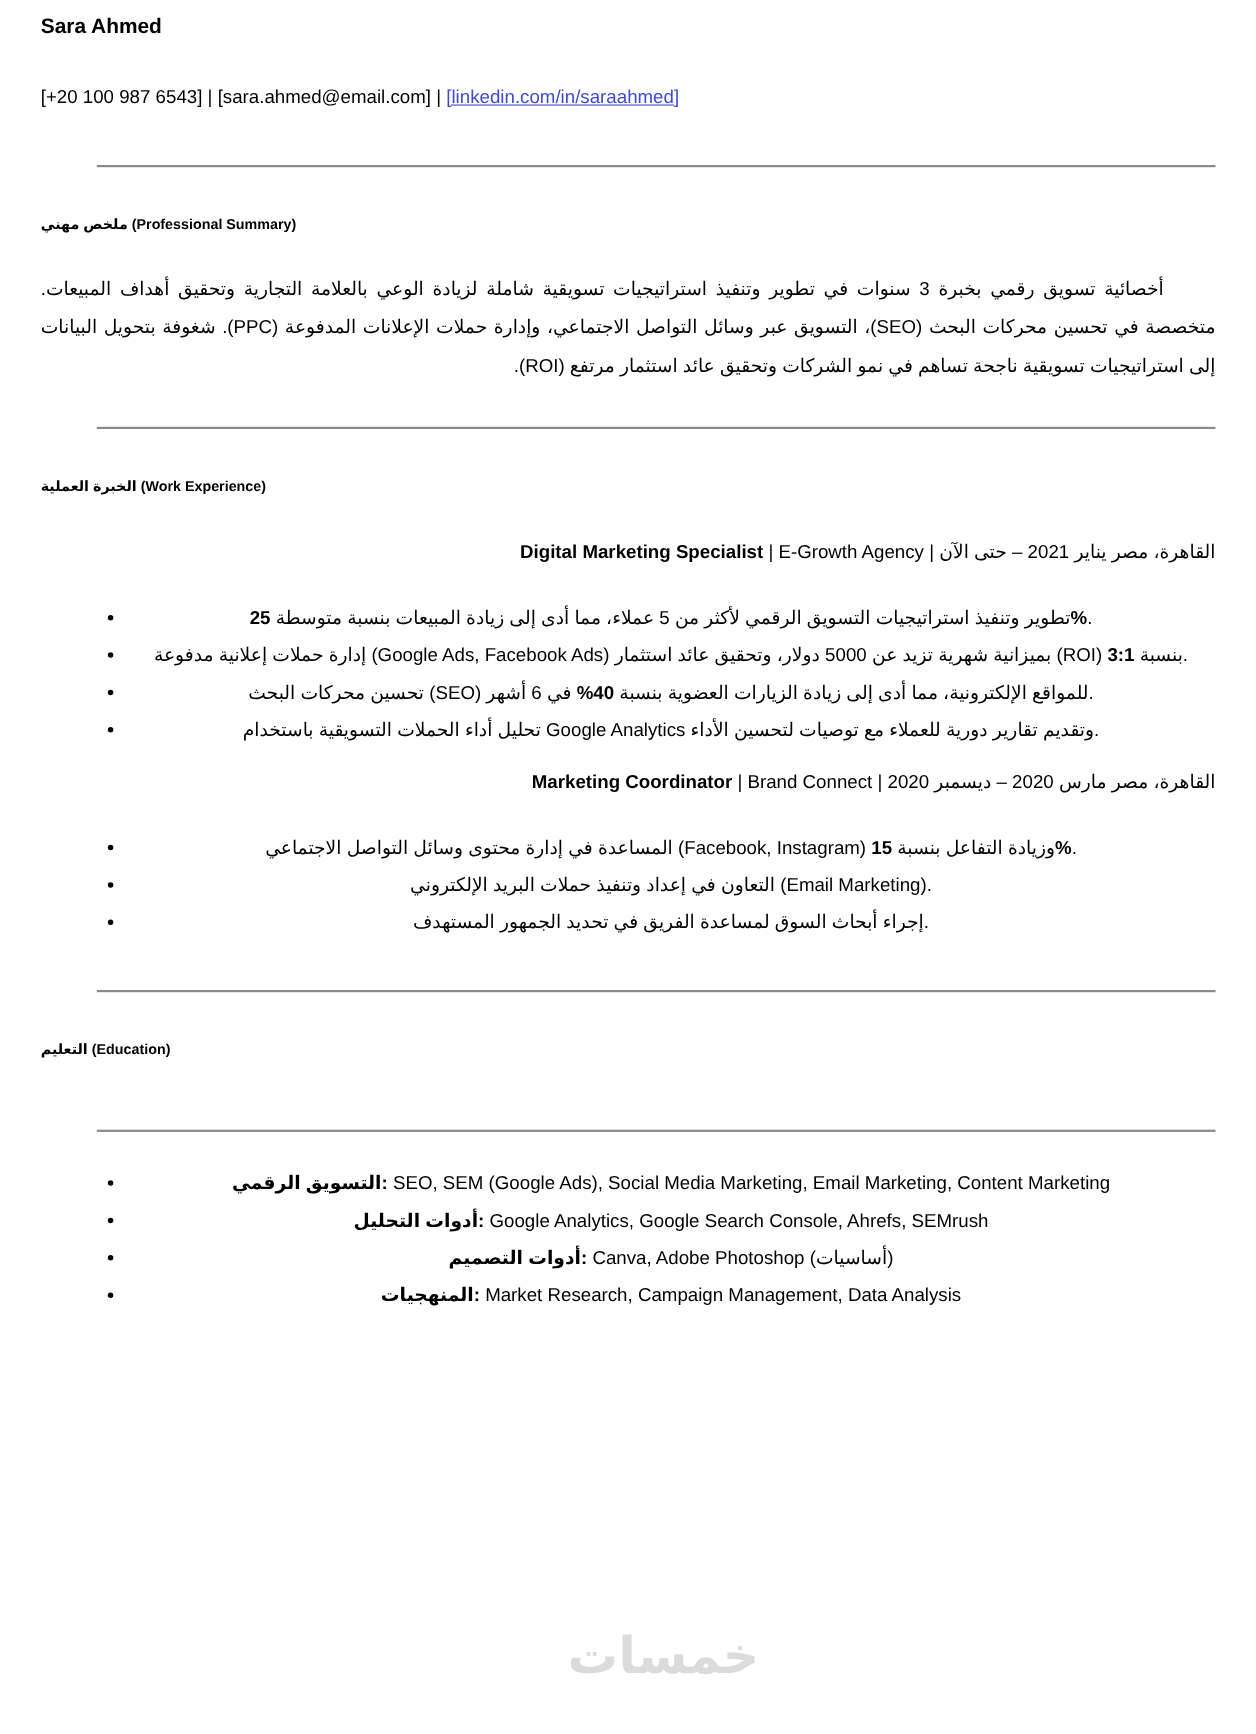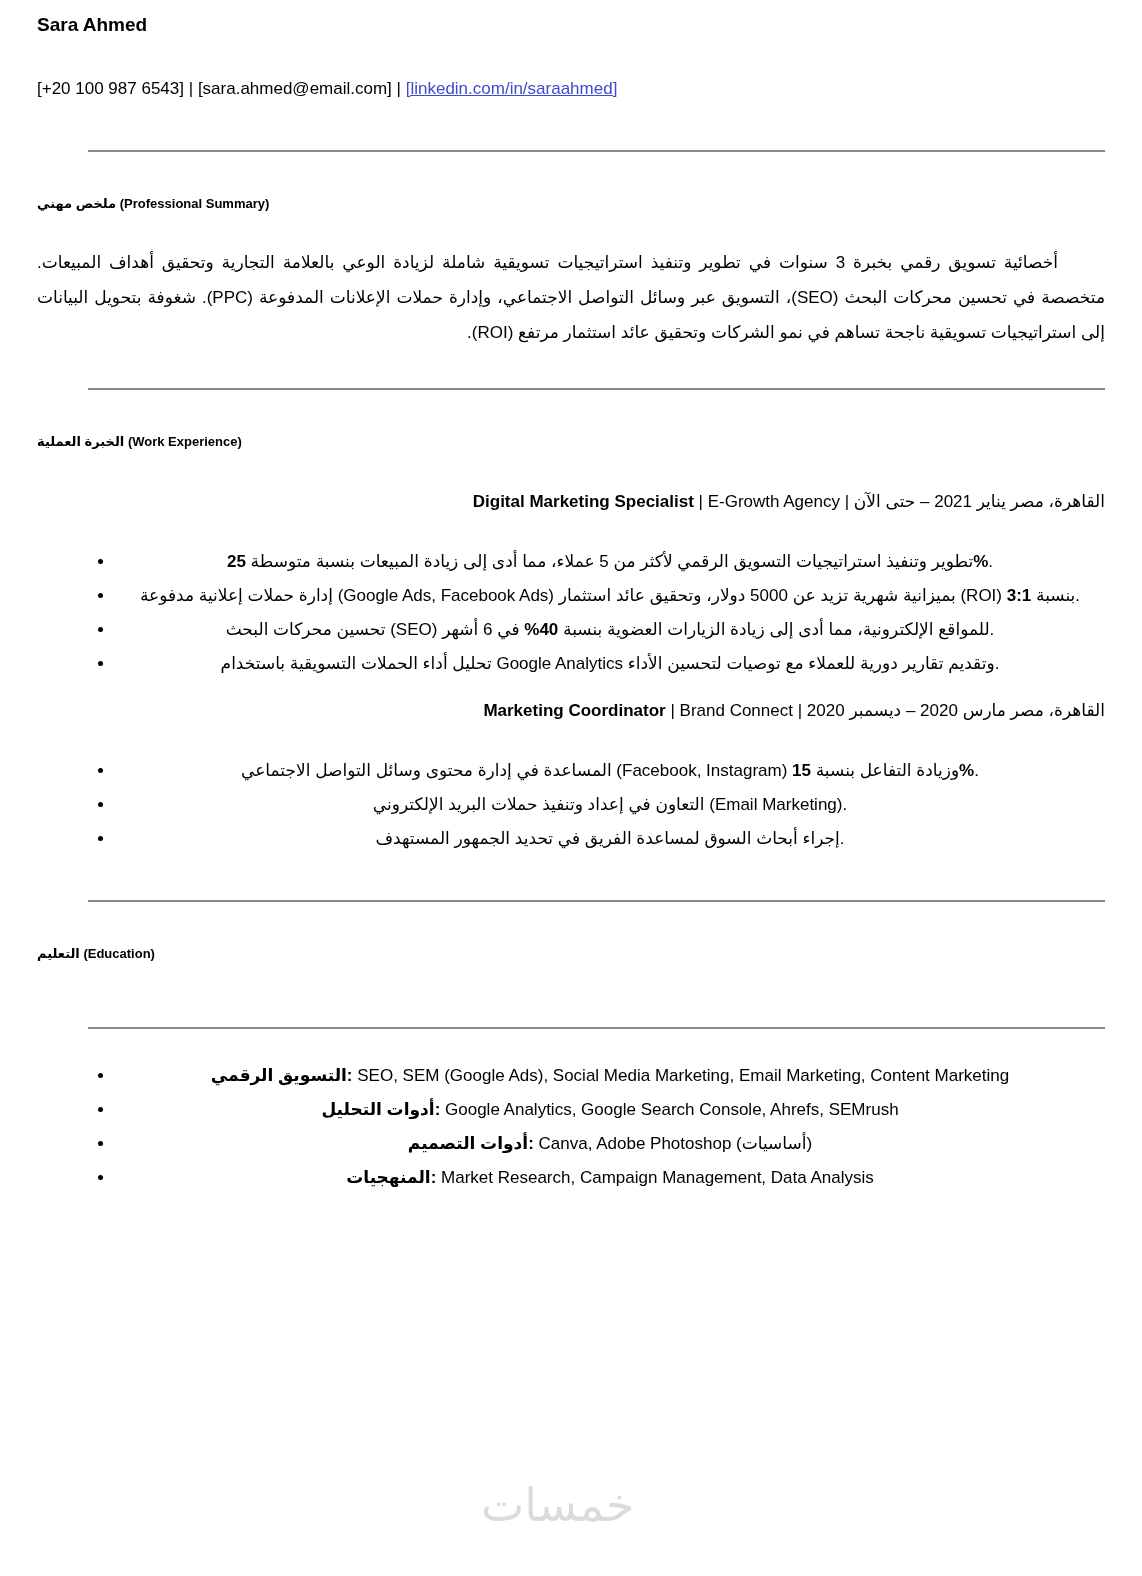--- a/index.html
+++ b/index.html
@@ -88,24 +88,24 @@
     line-height:22px;
     direction:rtl;
     text-align:right;
   }
   .edu-line strong{font-weight:bold;}
   .b{font-weight:bold;}
   ul.skills{margin-top:30px;}
   .watermark{
     position:absolute;
     z-index:0;
-    left:481px;
+    left:516px;
     top:1478px;
     font-size:46px;
-    font-weight:normal;
+    font-weight:bold;
     color:var(--watermark);
     opacity:0.45;
     direction:rtl;
     user-select:none;
   }
 </style>
 </head>
 <body>
 
 <div class="watermark">خمسات</div>

